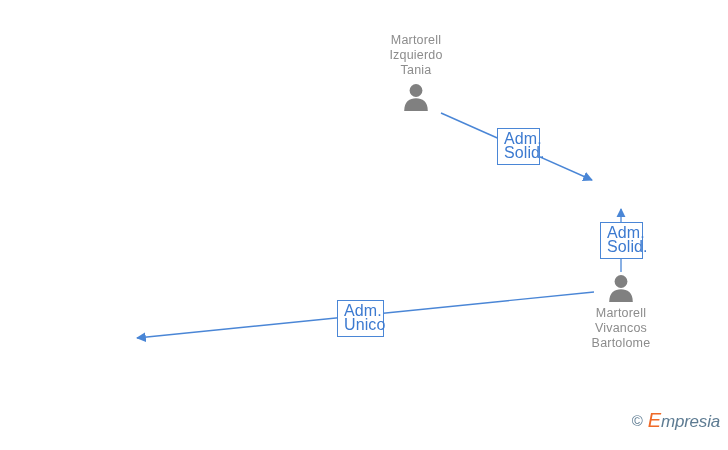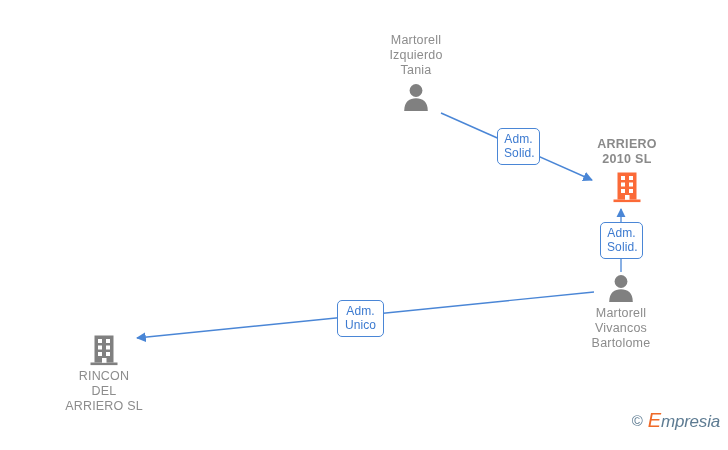--- a/index.html
+++ b/index.html
@@ -53,23 +53,23 @@
   }
   .node.label-above .node-label { margin-bottom: 4px; }
   .node.label-below .node-label { margin-top: 3px; }
 
   
   .edge-label {
     position: absolute;
     box-sizing: border-box;
     background: #ffffff;
     border: 1px solid #4a86d6;
-    border-radius: 5px;
+    border-radius: 0;
     color: #3c7ad0;
-    font-size: 12px;
+    font-size: 16px;
     line-height: 14px;
     text-align: center;
     padding: 3px 6px 4px 6px;
     white-space: pre-line;
     letter-spacing: 0.1px;
   }
 
   
   #watermark {
     position: absolute;
@@ -120,62 +120,31 @@
   <div class="node label-above" style="left:416px; top:33px;">
     <div class="node-label">Martorell
 Izquierdo
 Tania</div>
     <svg class="node-icon" width="30" height="30" viewBox="0 0 30 30">
       <circle cx="15" cy="8.5" r="6.4" fill="#808080"></circle>
       <path d="M3.2 29 C3.2 19.6 8.6 16.2 15 16.2 C21.4 16.2 26.8 19.6 26.8 29 Z" fill="#808080"></path>
     </svg>
   </div>
 
-  <div class="node label-above" style="left:627px; top:137px;">
-    <div class="node-label company">ARRIERO
-2010  SL</div>
-    <svg class="node-icon" width="30" height="32" viewBox="0 0 30 32">
-      <rect x="5.5" y="1.5" width="19" height="27" fill="#fb6a38"></rect>
-      <rect x="1.5" y="28.5" width="27" height="2.6" fill="#fb6a38"></rect>
-      <rect x="9" y="5" width="4" height="4" fill="#ffffff"></rect>
-      <rect x="17" y="5" width="4" height="4" fill="#ffffff"></rect>
-      <rect x="9" y="11.5" width="4" height="4" fill="#ffffff"></rect>
-      <rect x="17" y="11.5" width="4" height="4" fill="#ffffff"></rect>
-      <rect x="9" y="18" width="4" height="4" fill="#ffffff"></rect>
-      <rect x="17" y="18" width="4" height="4" fill="#ffffff"></rect>
-      <rect x="13" y="24" width="4.5" height="4.8" fill="#ffffff"></rect>
-    </svg>
-  </div>
 
   <div class="node label-below" style="left:621px; top:273px;">
     <svg class="node-icon" width="30" height="30" viewBox="0 0 30 30">
       <circle cx="15" cy="8.5" r="6.4" fill="#808080"></circle>
       <path d="M3.2 29 C3.2 19.6 8.6 16.2 15 16.2 C21.4 16.2 26.8 19.6 26.8 29 Z" fill="#808080"></path>
     </svg>
     <div class="node-label">Martorell
 Vivancos
 Bartolome</div>
   </div>
 
-  <div class="node label-below" style="left:104px; top:334px;">
-    <svg class="node-icon" width="30" height="32" viewBox="0 0 30 32">
-      <rect x="5.5" y="1.5" width="19" height="27" fill="#808080"></rect>
-      <rect x="1.5" y="28.5" width="27" height="2.6" fill="#808080"></rect>
-      <rect x="9" y="5" width="4" height="4" fill="#ffffff"></rect>
-      <rect x="17" y="5" width="4" height="4" fill="#ffffff"></rect>
-      <rect x="9" y="11.5" width="4" height="4" fill="#ffffff"></rect>
-      <rect x="17" y="11.5" width="4" height="4" fill="#ffffff"></rect>
-      <rect x="9" y="18" width="4" height="4" fill="#ffffff"></rect>
-      <rect x="17" y="18" width="4" height="4" fill="#ffffff"></rect>
-      <rect x="13" y="24" width="4.5" height="4.8" fill="#ffffff"></rect>
-    </svg>
-    <div class="node-label">RINCON
-DEL
-ARRIERO SL</div>
-  </div>
 
   <div class="edge-label" style="left:497px; top:128px; width:43px;">Adm.
 Solid.</div>
 
   <div class="edge-label" style="left:600px; top:222px; width:43px;">Adm.
 Solid.</div>
 
   <div class="edge-label" style="left:337px; top:300px; width:47px;">Adm.
 Unico</div>
 

